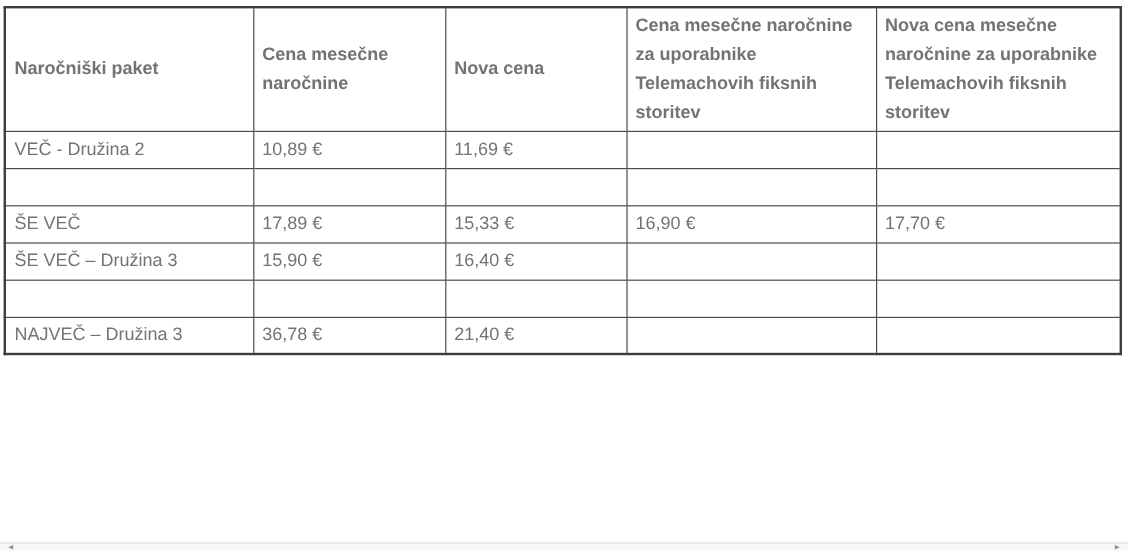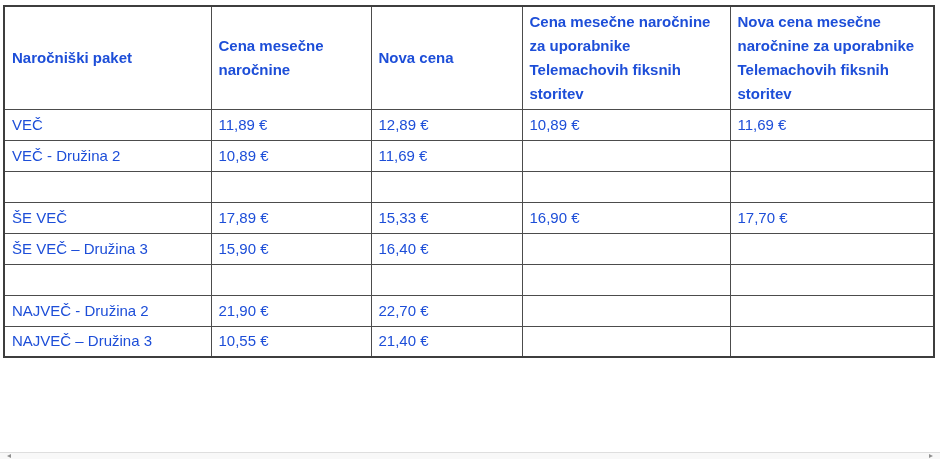--- a/index.html
+++ b/index.html
@@ -23,21 +23,21 @@
     border-collapse: collapse;
     table-layout: fixed;
     border: 2px solid #3d3d3d;
   }
   table.pricing th,
   table.pricing td {
     border: 1px solid #4c4c4c;
     vertical-align: middle;
     text-align: left;
     padding: 2px 6px 2px 7px;
-    color: #1d4ed8;
+    color: #737373;
     overflow: hidden;
   }
   table.pricing th {
     font-size: 15px;
     font-weight: bold;
     line-height: 24px;
   }
   table.pricing td {
     font-size: 15px;
     font-weight: normal;
@@ -90,27 +90,20 @@
       <tr>
           <th>Naročniški paket</th>
           <th>Cena mesečne naročnine</th>
           <th>Nova cena</th>
           <th>Cena mesečne naročnine za uporabnike Telemachovih fiksnih storitev</th>
           <th>Nova cena mesečne naročnine za uporabnike Telemachovih fiksnih storitev</th>
         </tr>
     </thead>
     <tbody>
         <tr>
-          <td>VEČ</td>
-          <td>11,89 €</td>
-          <td>12,89 €</td>
-          <td>10,89 €</td>
-          <td>11,69 €</td>
-        </tr>
-        <tr>
           <td>VEČ - Družina 2</td>
           <td>10,89 €</td>
           <td>11,69 €</td>
           <td></td>
           <td></td>
         </tr>
         <tr>
           <td></td>
           <td></td>
           <td></td>
@@ -132,29 +125,22 @@
           <td></td>
         </tr>
         <tr>
           <td></td>
           <td></td>
           <td></td>
           <td></td>
           <td></td>
         </tr>
         <tr>
-          <td>NAJVEČ - Družina 2</td>
-          <td>21,90 €</td>
-          <td>22,70 €</td>
-          <td></td>
-          <td></td>
-        </tr>
-        <tr>
           <td>NAJVEČ – Družina 3</td>
-          <td>10,55 €</td>
+          <td>36,78 €</td>
           <td>21,40 €</td>
           <td></td>
           <td></td>
         </tr>
       </tbody>
   </table>
 
   <div class="hscrollbar">
     <span class="arrow arrow-left"></span>
     <span class="arrow arrow-right"></span>

